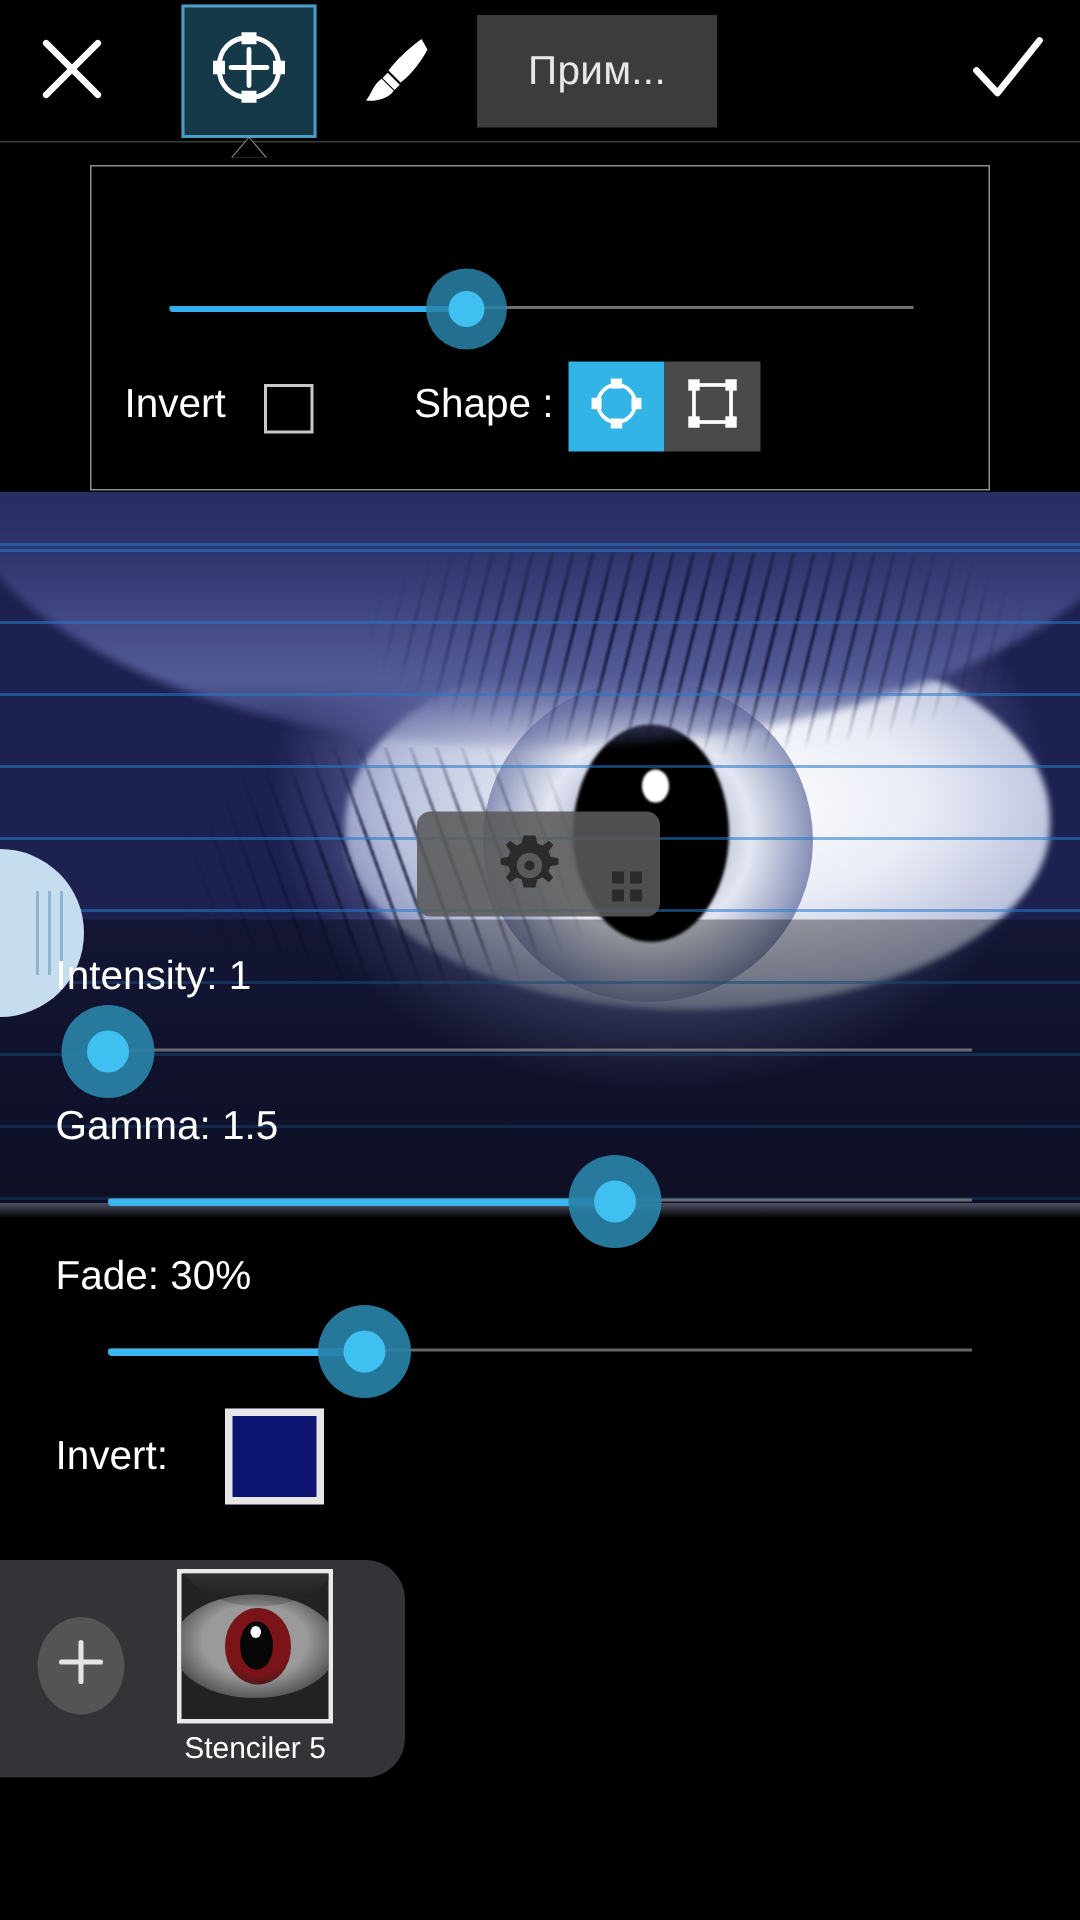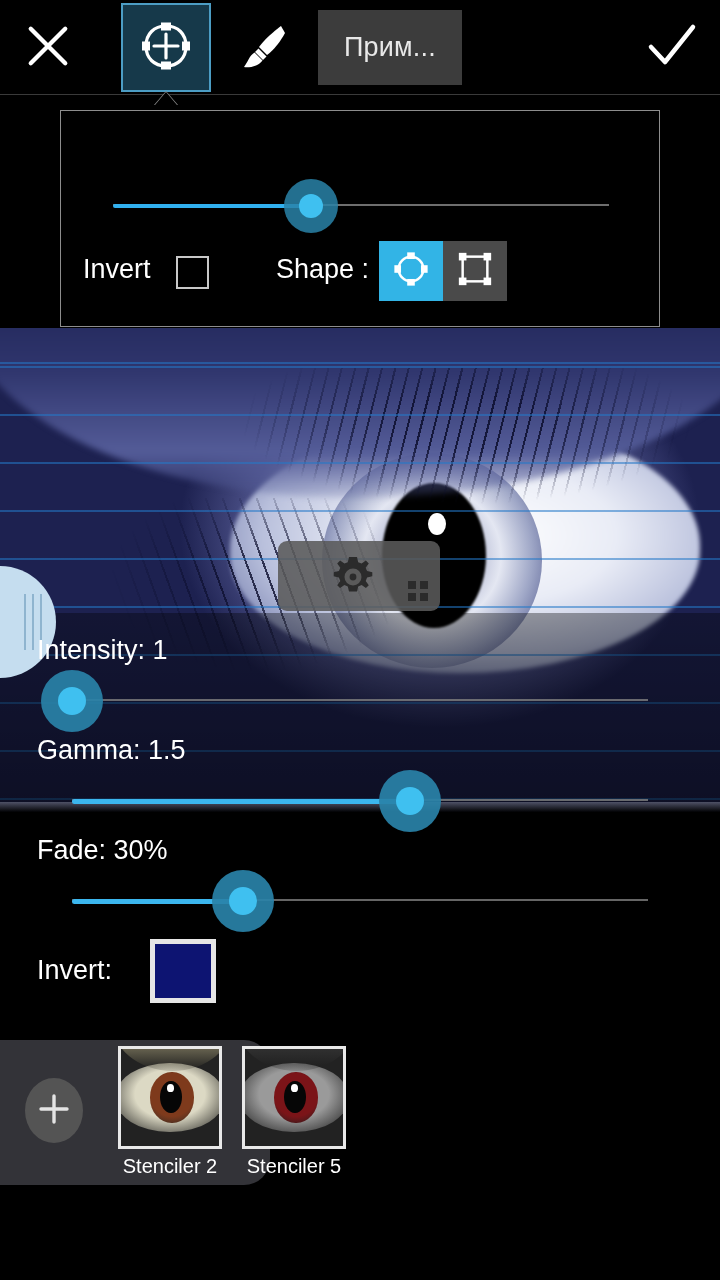--- a/index.html
+++ b/index.html
@@ -54,21 +54,21 @@
   .txt-btn {
     position: absolute; top: 10px; height: 75px;
     background: #3c3c3c;
     color: #e8e8e8;
     font-size: 27px;
     display: flex; align-items: center; justify-content: center;
     border: none;
     font-family: "Liberation Sans", sans-serif;
     letter-spacing: 0.2px;
   }
-  .btn-apply { left: 318px; width: 144px; }
+  .btn-apply { left: 318px; width: 160px; }
   .btn-reset { left: 478px; width: 116px; }
 
   .icon-check { right: 10px; left: auto; top: 10px; width: 76px; height: 76px; }
   .icon-check svg { width: 54px; height: 54px; }
 
   
   .popup {
     position: absolute; left: 60px; top: 110px;
     width: 600px; height: 217px;
     background: #000;
@@ -493,32 +493,20 @@
     <span>
       <svg viewBox="0 0 34 34">
           <path d="M17 4 L17 30 M4 17 L30 17" stroke="#e4e4e4" stroke-width="3.4" stroke-linecap="round"></path>
         </svg>
     </span>
   </div>
   <div class="thumbs" id="thumbs">
       <div class="thumb-item">
         <div class="thumb-img">
           <div class="teye">
-            <div class="sclera" style="background:radial-gradient(ellipse at 50% 45%, #dcd9c4 0%, #dcd9c4 45%, rgba(0,0,0,0.55) 100%)"></div>
-            <div class="tlid" style="background:linear-gradient(180deg,#8a8468 40%, rgba(0,0,0,0.15) 100%)"></div>
-            <div class="tiris" style="background:radial-gradient(circle at 50% 45%, #7e3a1c 0%, #7e3a1c 60%, rgba(0,0,0,0.8) 100%)"></div>
-            <div class="tpupil"></div>
-            <div class="tglint"></div>
-          </div>
-        </div>
-        <div class="thumb-cap">Stenciler 2</div>
-      </div>
-      <div class="thumb-item">
-        <div class="thumb-img">
-          <div class="teye">
             <div class="sclera" style="background:radial-gradient(ellipse at 50% 45%, #9a9a9a 0%, #9a9a9a 45%, rgba(0,0,0,0.55) 100%)"></div>
             <div class="tlid" style="background:linear-gradient(180deg,#3a3a3a 40%, rgba(0,0,0,0.15) 100%)"></div>
             <div class="tiris" style="background:radial-gradient(circle at 50% 45%, #7b1418 0%, #7b1418 60%, rgba(0,0,0,0.8) 100%)"></div>
             <div class="tpupil"></div>
             <div class="tglint"></div>
           </div>
         </div>
         <div class="thumb-cap">Stenciler 5</div>
       </div>
     </div>

